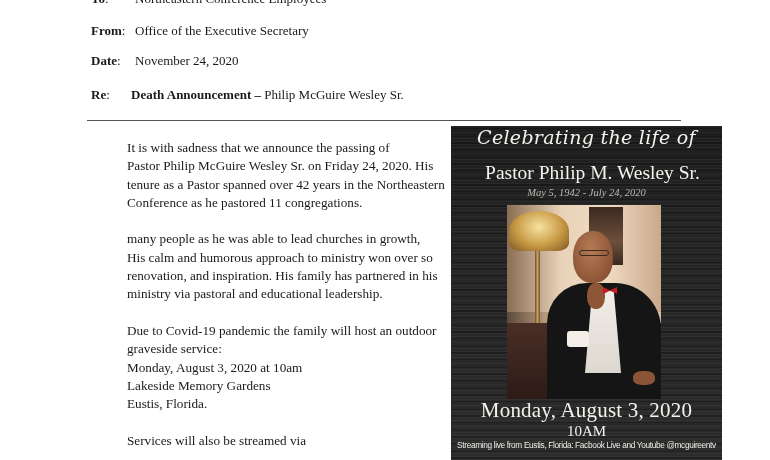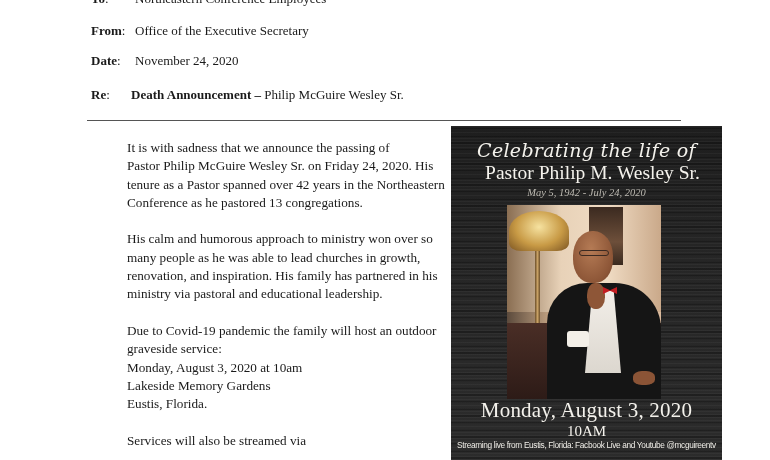--- a/index.html
+++ b/index.html
@@ -69,21 +69,21 @@
           rgba(0,0,0,0.25) 0px, rgba(0,0,0,0.25) 2px,
           rgba(0,0,0,0) 2px, rgba(0,0,0,0) 7px),
         linear-gradient(180deg, #1e1e1e 0%, #262626 40%, #2c2c2c 100%);
       overflow: hidden;
       color: #f2f0ea;
       text-align: center;
     }
     .fl-script {
       position: absolute;
       left: 0; right: 0;
-      top: 13px;
+      top: 0;
       font-family: "DejaVu Serif", "Liberation Serif", serif;
       font-style: italic;
       font-size: 19px;
       letter-spacing: 0.3px;
       color: #f4f2ec;
     }
     .fl-name {
       position: absolute;
       left: 12px; right: 0;
       top: 36px;
@@ -221,25 +221,25 @@
   <span class="hdr-value"><span class="re-bold">Death Announcement</span><span class="re-bold"> – </span><span>Philip McGuire Wesley Sr.</span></span>
 </div>
 
 <div class="rule"></div>
 
 <div class="body-col">
   <div class="para">
     <span class="line">It is with sadness that we announce the passing of</span>
     <span class="line">Pastor Philip McGuire Wesley Sr. on Friday 24, 2020. His</span>
     <span class="line">tenure as a Pastor spanned over 42 years in the Northeastern</span>
-    <span class="line">Conference as he pastored 13 congregations.</span>
-  </div>
-  <div class="para">
+    <span class="line">Conference as he pastored 11 congregations.</span>
+  </div>
+  <div class="para">
+    <span class="line">many people as he was able to lead churches in growth,</span>
     <span class="line">His calm and humorous approach to ministry won over so</span>
-    <span class="line">many people as he was able to lead churches in growth,</span>
     <span class="line">renovation, and inspiration. His family has partnered in his</span>
     <span class="line">ministry via pastoral and educational leadership.</span>
   </div>
   <div class="para">
     <span class="line">Due to Covid-19 pandemic the family will host an outdoor</span>
     <span class="line">graveside service:</span>
     <span class="line">Monday, August 3, 2020 at 10am</span>
     <span class="line">Lakeside Memory Gardens</span>
     <span class="line">Eustis, Florida.</span>
   </div>

